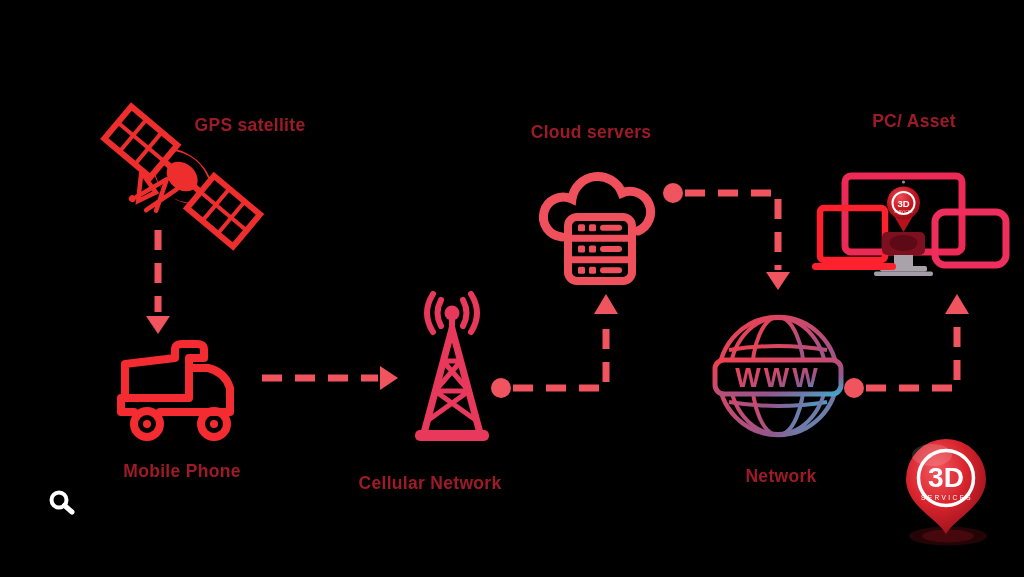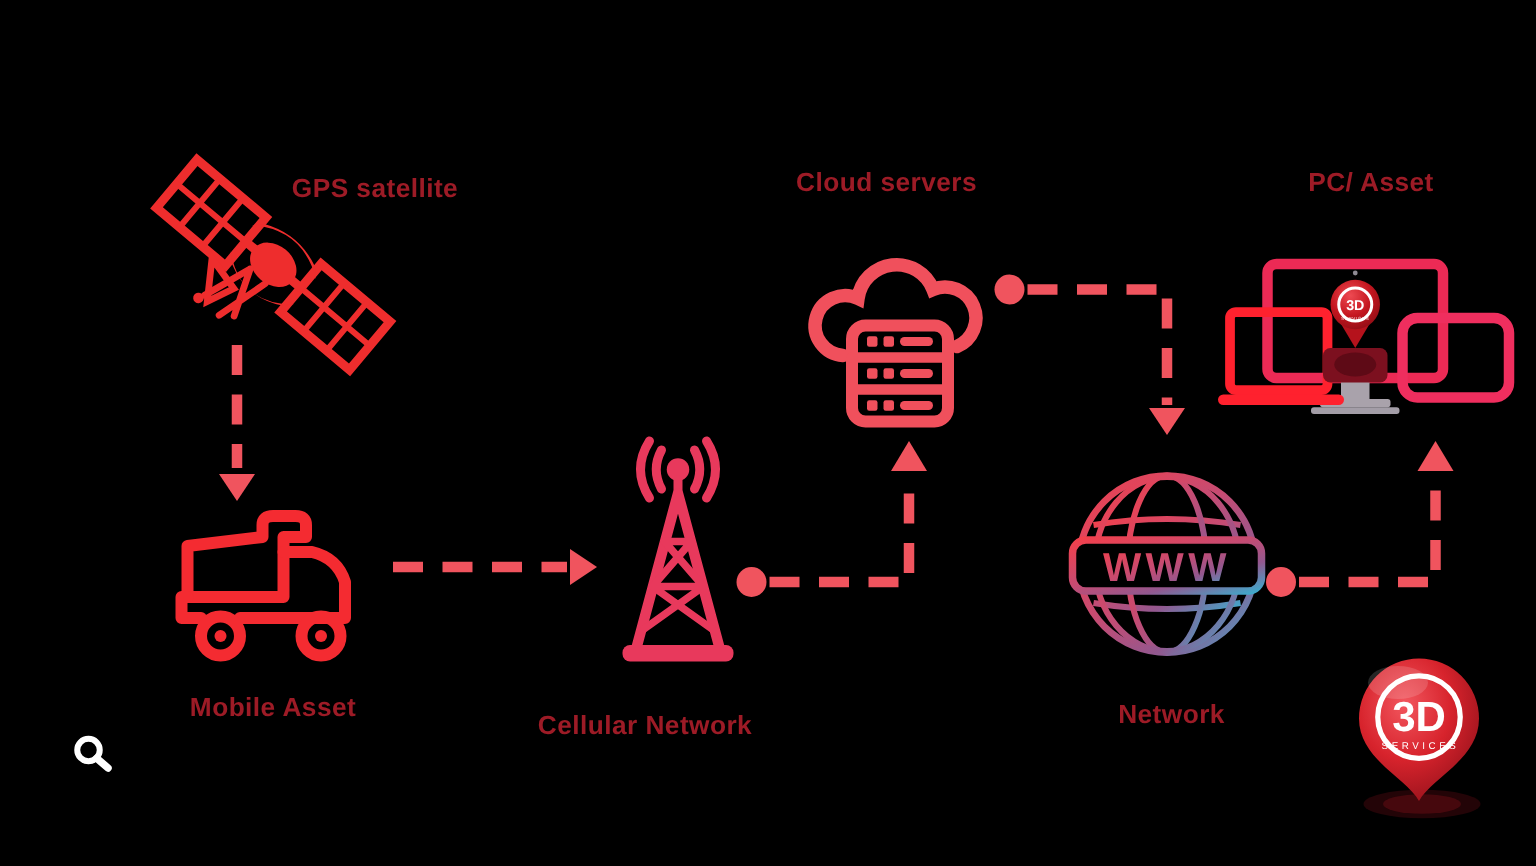--- a/index.html
+++ b/index.html
@@ -46,21 +46,21 @@
   <g stroke="#f42b31" fill="none" stroke-width="8" stroke-linejoin="round" stroke-linecap="round">
     <path d="M10 34 L60 28 L60 20 Q60 14 67 14 L82 14 Q89 14 89 20 L89 28 L74 28 L74 68 L10 68 Z"></path>
     <path d="M74 38 H93 Q110 42 115 58 L115 82 H74"></path>
     <path d="M10 68 H6 V82 H19 M45 82 H87"></path>
     <circle cx="32" cy="94" r="13"></circle>
     <circle cx="32" cy="94" r="4" fill="#f42b31" stroke="none"></circle>
     <circle cx="99" cy="94" r="13"></circle>
     <circle cx="99" cy="94" r="4" fill="#f42b31" stroke="none"></circle>
   </g>
 </svg>
-<div class="node-label" style="left:182px;top:461px">Mobile Asset</div>
+<div class="node-label" style="left:182px;top:461px">Mobile Phone</div>
 
 <svg class="abs" style="left:395px;top:283px" width="115" height="170" viewBox="0 0 115 170">
   <g stroke="#e8395c" fill="none" stroke-linecap="round">
     <path d="M38 11 Q26 30 38 49" stroke-width="6"></path>
     <path d="M46 17 Q39 30 46 43" stroke-width="6"></path>
     <path d="M76 11 Q88 30 76 49" stroke-width="6"></path>
     <path d="M68 17 Q75 30 68 43" stroke-width="6"></path>
     <circle cx="57" cy="30" r="7.5" fill="#e8395c" stroke="none"></circle>
     <path d="M57 37 V48" stroke-width="6"></path>
     <path d="M57 46 L29 150 M57 46 L85 150" stroke-width="7"></path>
@@ -81,21 +81,21 @@
       <rect x="64" y="81.7" width="22" height="6" rx="3"></rect>
       <rect x="42" y="102.5" width="7" height="7" rx="1.5"></rect>
         <rect x="53" y="102.5" width="7" height="7" rx="1.5"></rect>
       <rect x="64" y="103" width="22" height="6" rx="3"></rect>
       <rect x="42" y="123.8" width="7" height="7" rx="1.5"></rect>
         <rect x="53" y="123.8" width="7" height="7" rx="1.5"></rect>
       <rect x="64" y="124.3" width="22" height="6" rx="3"></rect>
     </g>
   </g>
 </svg>
-<div class="node-label" style="left:591px;top:111px">Cloud servers</div>
+<div class="node-label" style="left:591px;top:122px">Cloud servers</div>
 
 <svg class="abs" style="left:712px;top:310px" width="132" height="132" viewBox="0 0 132 132">
   <defs>
     <linearGradient id="globeGrad" x1="0%" y1="0%" x2="100%" y2="100%">
       <stop offset="0%" stop-color="#f2404c"></stop>
       <stop offset="45%" stop-color="#c64b72"></stop>
       <stop offset="72%" stop-color="#92588f"></stop>
       <stop offset="100%" stop-color="#3fa9cb"></stop>
     </linearGradient>
   </defs>

